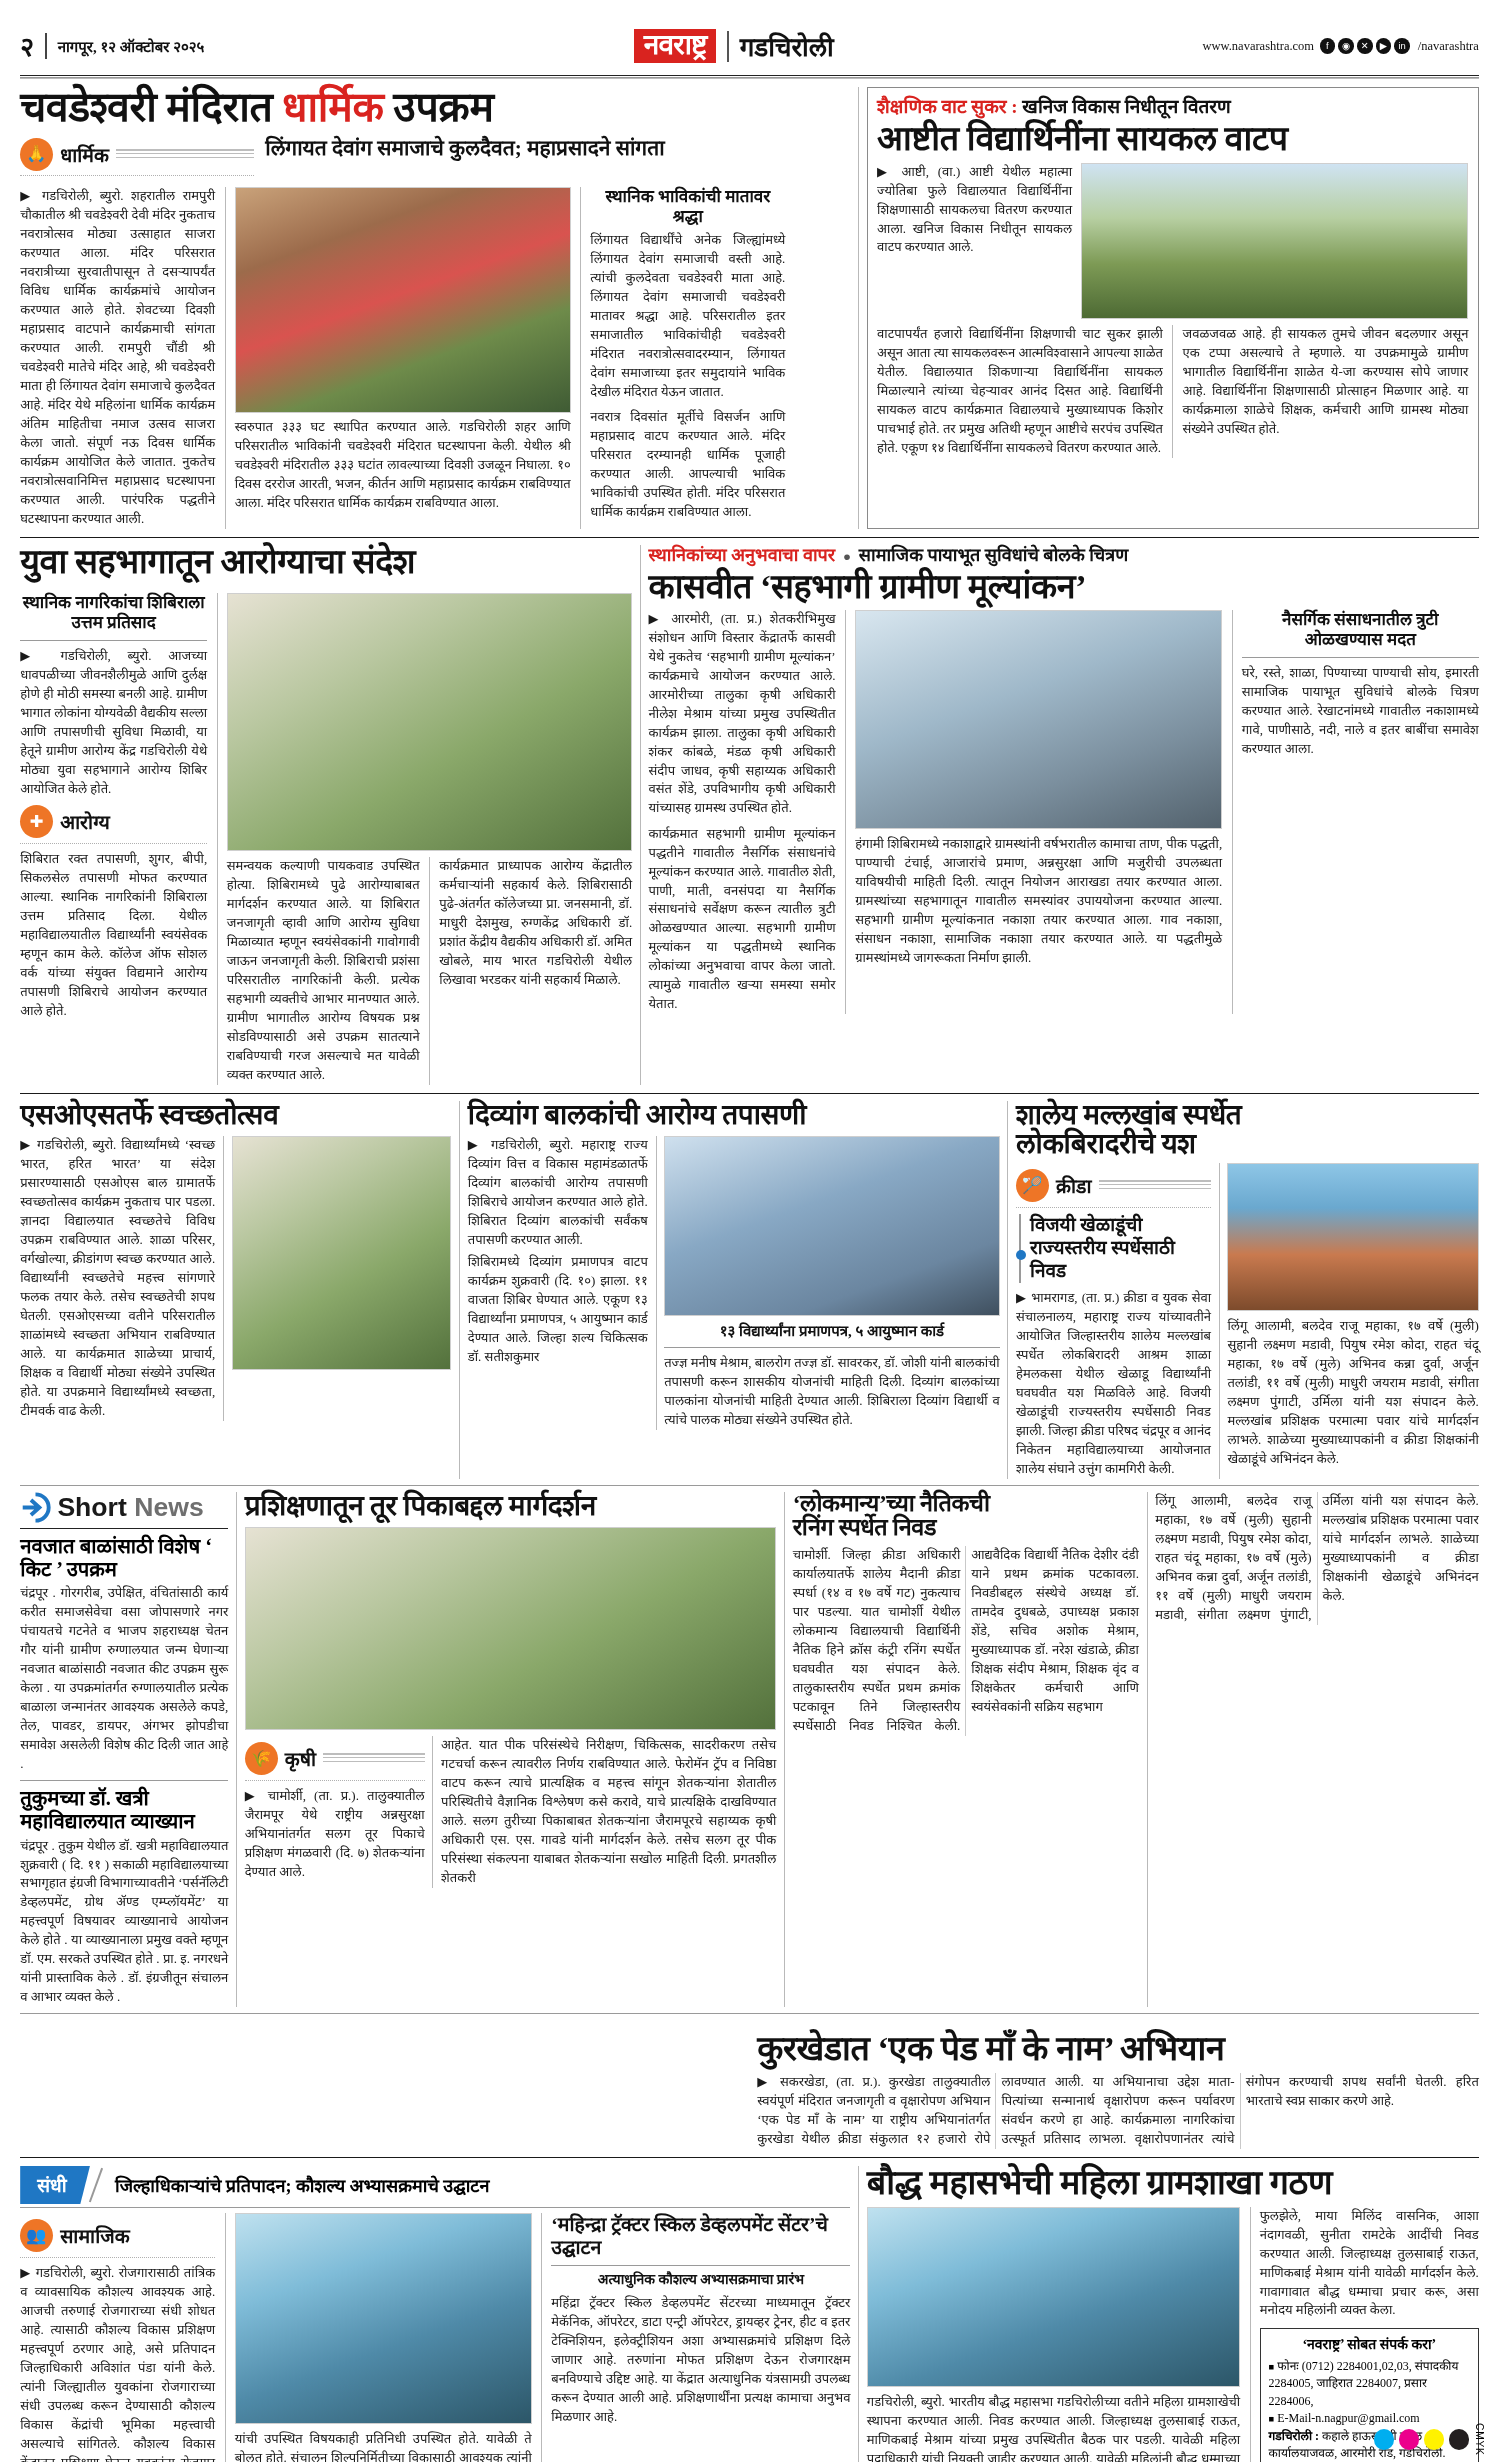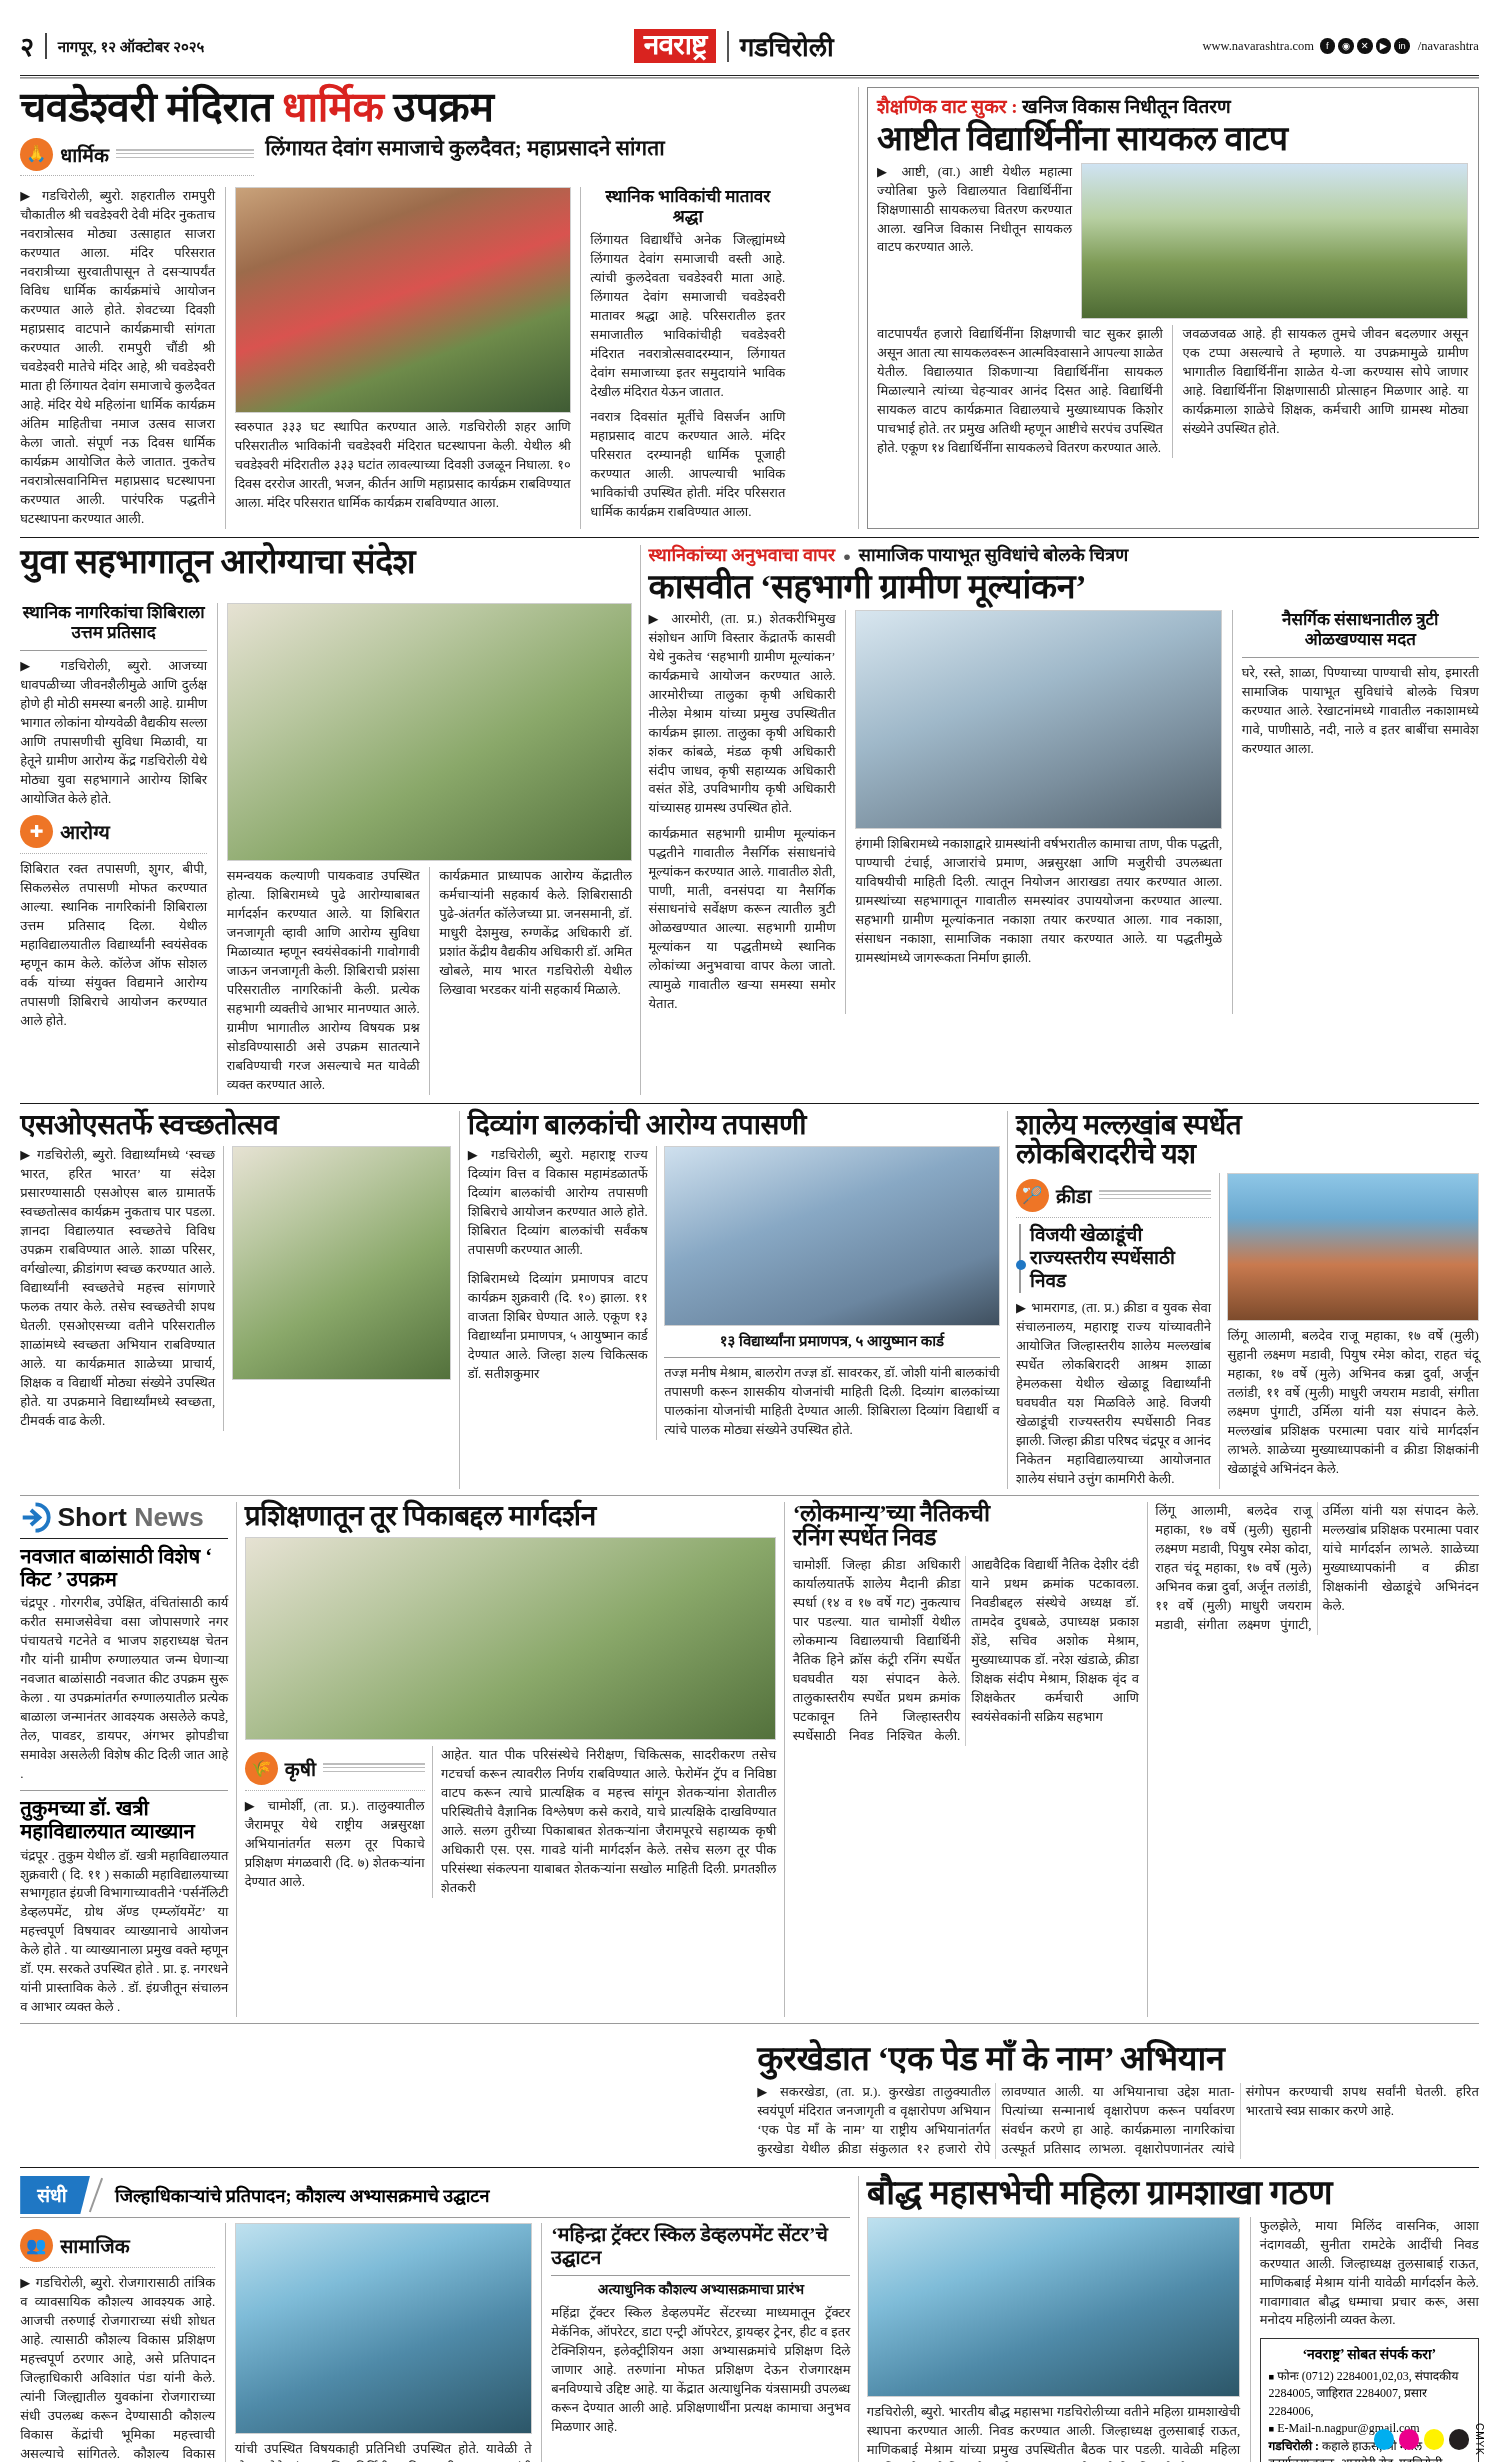--- a/index.html
+++ b/index.html
@@ -234,21 +234,21 @@
       </div>
     </div>
   </div>
 
   <div class="rowline"></div>
 
   <div class="grid">
 
     <div class="col" style="width:617px">
       <div class="hl hl-lg">युवा सहभागातून आरोग्याचा संदेश</div>
-      <div style="display:flex;gap:9.4px;margin-top:23px">
+      <div style="display:flex;gap:9.4px;margin-top:13px">
         <div style="width:187px">
           <div class="sub" style="text-align:center">स्थानिक नागरिकांचा शिबिराला उत्तम प्रतिसाद</div>
           <div class="thin-rule"></div>
           <div class="body-t">▶ गडचिरोली, ब्युरो. आजच्या धावपळीच्या जीवनशैलीमुळे आणि दुर्लक्ष होणे ही मोठी समस्या बनली आहे. ग्रामीण भागात लोकांना योग्यवेळी वैद्यकीय सल्ला आणि तपासणीची सुविधा मिळावी, या हेतूने ग्रामीण आरोग्य केंद्र गडचिरोली येथे मोठ्या युवा सहभागाने आरोग्य शिबिर आयोजित केले होते.</div>
           <div class="catbadge">
             <span class="ic">✚</span>
             <span class="lbl">आरोग्य</span>
           </div>
           <div class="dotrule"></div>
           <div class="body-t">शिबिरात रक्त तपासणी, शुगर, बीपी, सिकलसेल तपासणी मोफत करण्यात आल्या. स्थानिक नागरिकांनी शिबिराला उत्तम प्रतिसाद दिला. येथील महाविद्यालयातील विद्यार्थ्यांनी स्वयंसेवक म्हणून काम केले. कॉलेज ऑफ सोशल वर्क यांच्या संयुक्त विद्यमाने आरोग्य तपासणी शिबिराचे आयोजन करण्यात आले होते.</div>
@@ -315,21 +315,21 @@
       </div>
     </div>
 
     <div class="vsep"></div>
 
     <div class="col" style="width:539px">
       <div class="hl hl-md">दिव्यांग बालकांची आरोग्य तपासणी</div>
       <div style="display:flex;gap:7.8px;margin-top:6.2px">
         <div style="width:180px">
           <div class="body-t">▶ गडचिरोली, ब्युरो. महाराष्ट्र राज्य दिव्यांग वित्त व विकास महामंडळातर्फे दिव्यांग बालकांची आरोग्य तपासणी शिबिराचे आयोजन करण्यात आले होते. शिबिरात दिव्यांग बालकांची सर्वंकष तपासणी करण्यात आली.</div>
-          <div class="body-t" style="margin-top:10px">शिबिरामध्ये दिव्यांग प्रमाणपत्र वाटप कार्यक्रम शुक्रवारी (दि. १०) झाला. ११ वाजता शिबिर घेण्यात आले. एकूण १३ विद्यार्थ्यांना प्रमाणपत्र, ५ आयुष्मान कार्ड देण्यात आले. जिल्हा शल्य चिकित्सक डॉ. सतीशकुमार</div>
+          <div class="body-t" style="margin-top:3px">शिबिरामध्ये दिव्यांग प्रमाणपत्र वाटप कार्यक्रम शुक्रवारी (दि. १०) झाला. ११ वाजता शिबिर घेण्यात आले. एकूण १३ विद्यार्थ्यांना प्रमाणपत्र, ५ आयुष्मान कार्ड देण्यात आले. जिल्हा शल्य चिकित्सक डॉ. सतीशकुमार</div>
         </div>
         <div class="vsep"></div>
         <div style="flex:1">
           <div class="photo imgF" style="height:180px"></div>
           <div class="sub" style="font-size:15px;text-align:center;margin-top:6.2px">१३ विद्यार्थ्यांना प्रमाणपत्र, ५ आयुष्मान कार्ड</div>
           <div class="thin-rule"></div>
           <div class="body-t">तज्ज्ञ मनीष मेश्राम, बालरोग तज्ज्ञ डॉ. सावरकर, डॉ. जोशी यांनी बालकांची तपासणी करून शासकीय योजनांची माहिती दिली. दिव्यांग बालकांच्या पालकांना योजनांची माहिती देण्यात आली. शिबिराला दिव्यांग विद्यार्थी व त्यांचे पालक मोठ्या संख्येने उपस्थित होते.</div>
         </div>
       </div>
     </div>

